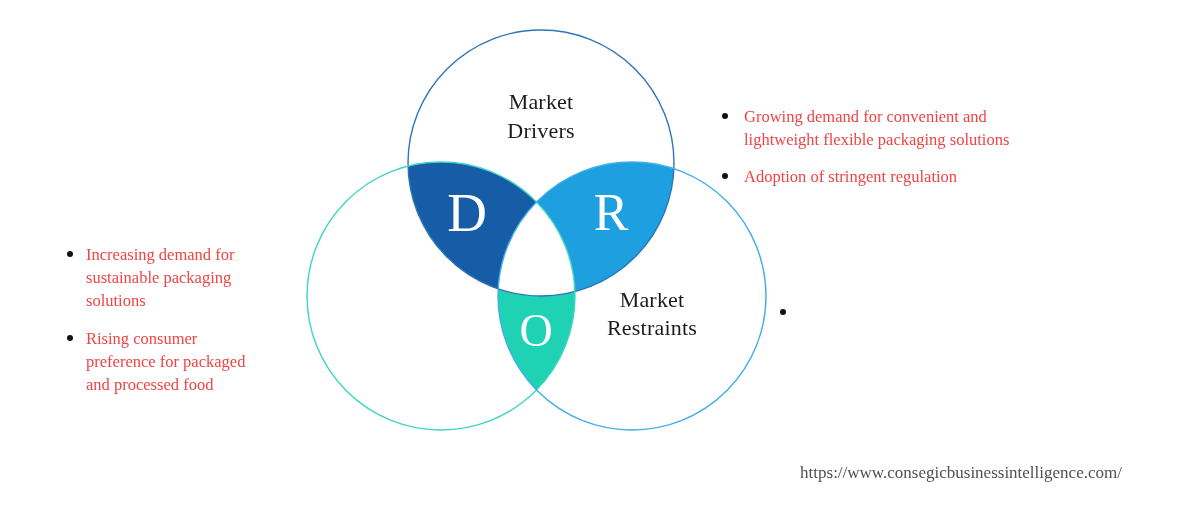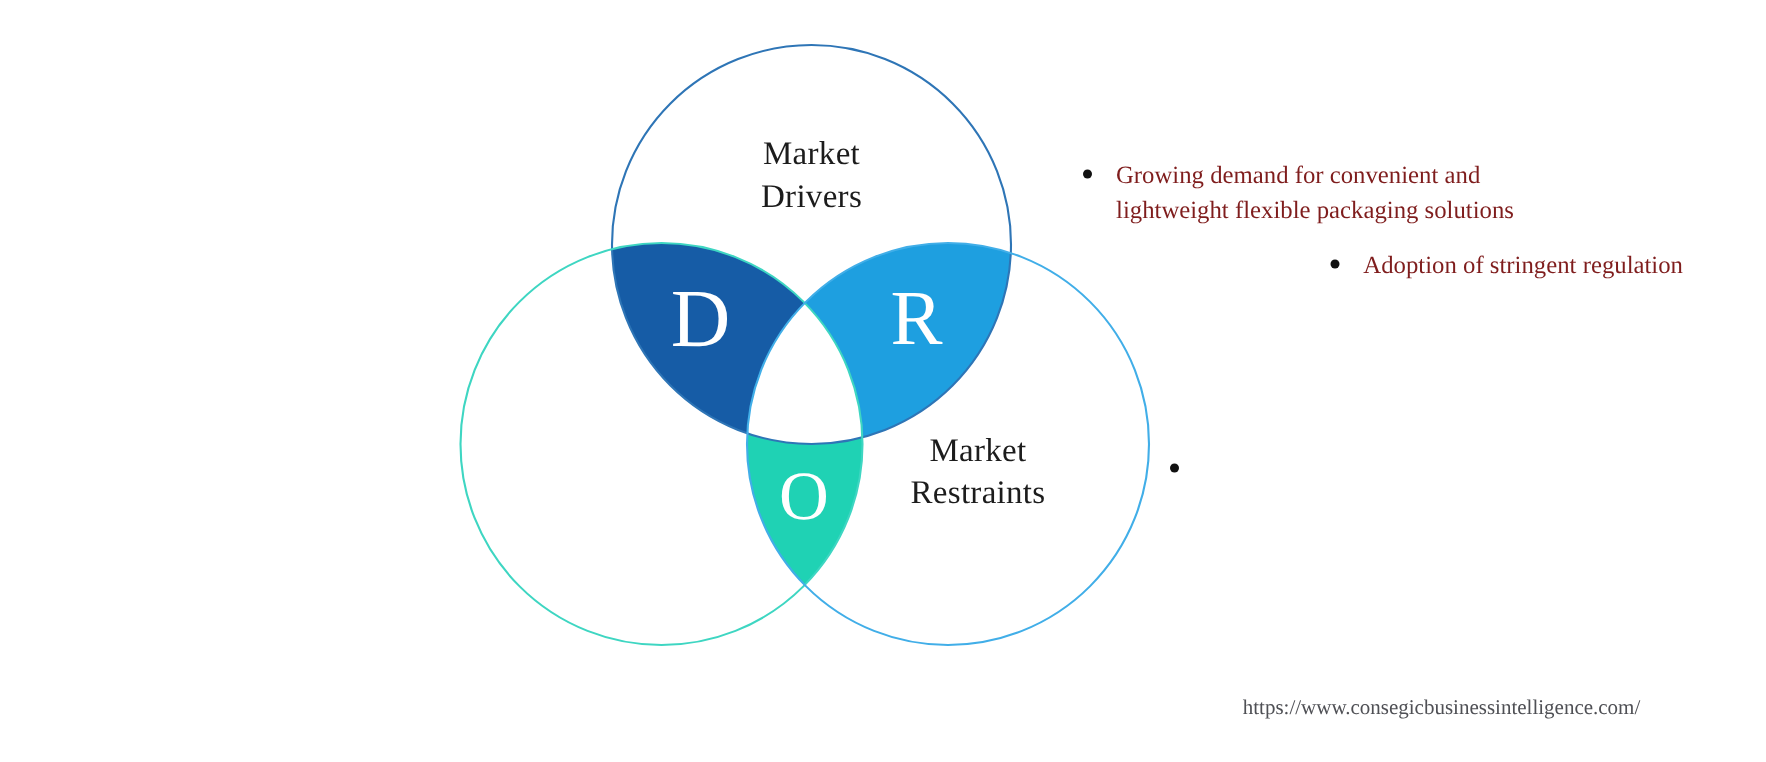--- a/index.html
+++ b/index.html
@@ -34,27 +34,27 @@
   .letter-r { font-size: 52px; }
   .letter-o { font-size: 46px; }
 
   .bullet-list {
     position: absolute;
     list-style: none;
     margin: 0;
     padding: 0;
     font-size: 16.5px;
     line-height: 23px;
-    color: #7f1d1d;
+    color: #ef4444;
   }
   .bullet-list li {
     display: flex;
     align-items: flex-start;
   }
-  .bullet-list li + li { margin-top: 14px; justify-content: flex-end; }
+  .bullet-list li + li { margin-top: 14px; }
   .bullet-list.gap15 li + li { margin-top: 15px; }
   .dot {
     flex: 0 0 6px;
     width: 6px;
     height: 6px;
     margin-top: 8px;
     border-radius: 50%;
     background: #111111;
   }
   .btext { white-space: pre-line; }
@@ -63,21 +63,21 @@
   .list-opportunity { left: 67px;  top: 243px; width: 260px; }
   .list-opportunity .btext { margin-left: 13px; }
   .list-restraints  { left: 780px; top: 301px; width: 320px; }
   .list-restraints .btext  { margin-left: 16px; }
 
   .footer-url {
     position: absolute;
     left: 961px;
     top: 473px;
     transform: translate(-50%, -50%);
-    font-size: 14px;
+    font-size: 17px;
     color: #4f5055;
     white-space: nowrap;
   }
 </style>
 </head>
 <body>
 
 <div id="stage">
 
   <svg id="venn-svg" width="1177" height="508" viewBox="0 0 1177 508">
@@ -127,20 +127,34 @@
       <span class="dot"></span>
       <span class="btext">Growing demand for convenient and
 lightweight flexible packaging solutions</span>
     </li>
     <li>
       <span class="dot"></span>
       <span class="btext">Adoption of stringent regulation</span>
     </li>
   </ul>
 
+  <ul class="bullet-list gap15 list-opportunity">
+    <li>
+      <span class="dot"></span>
+      <span class="btext">Increasing demand for
+sustainable packaging
+solutions</span>
+    </li>
+    <li>
+      <span class="dot"></span>
+      <span class="btext">Rising consumer
+preference for packaged
+and processed food</span>
+    </li>
+  </ul>
 
   <ul class="bullet-list list-restraints">
     <li>
       <span class="dot"></span>
     </li>
   </ul>
 
   <div class="footer-url">https://www.consegicbusinessintelligence.com/</div>
 
 </div>

